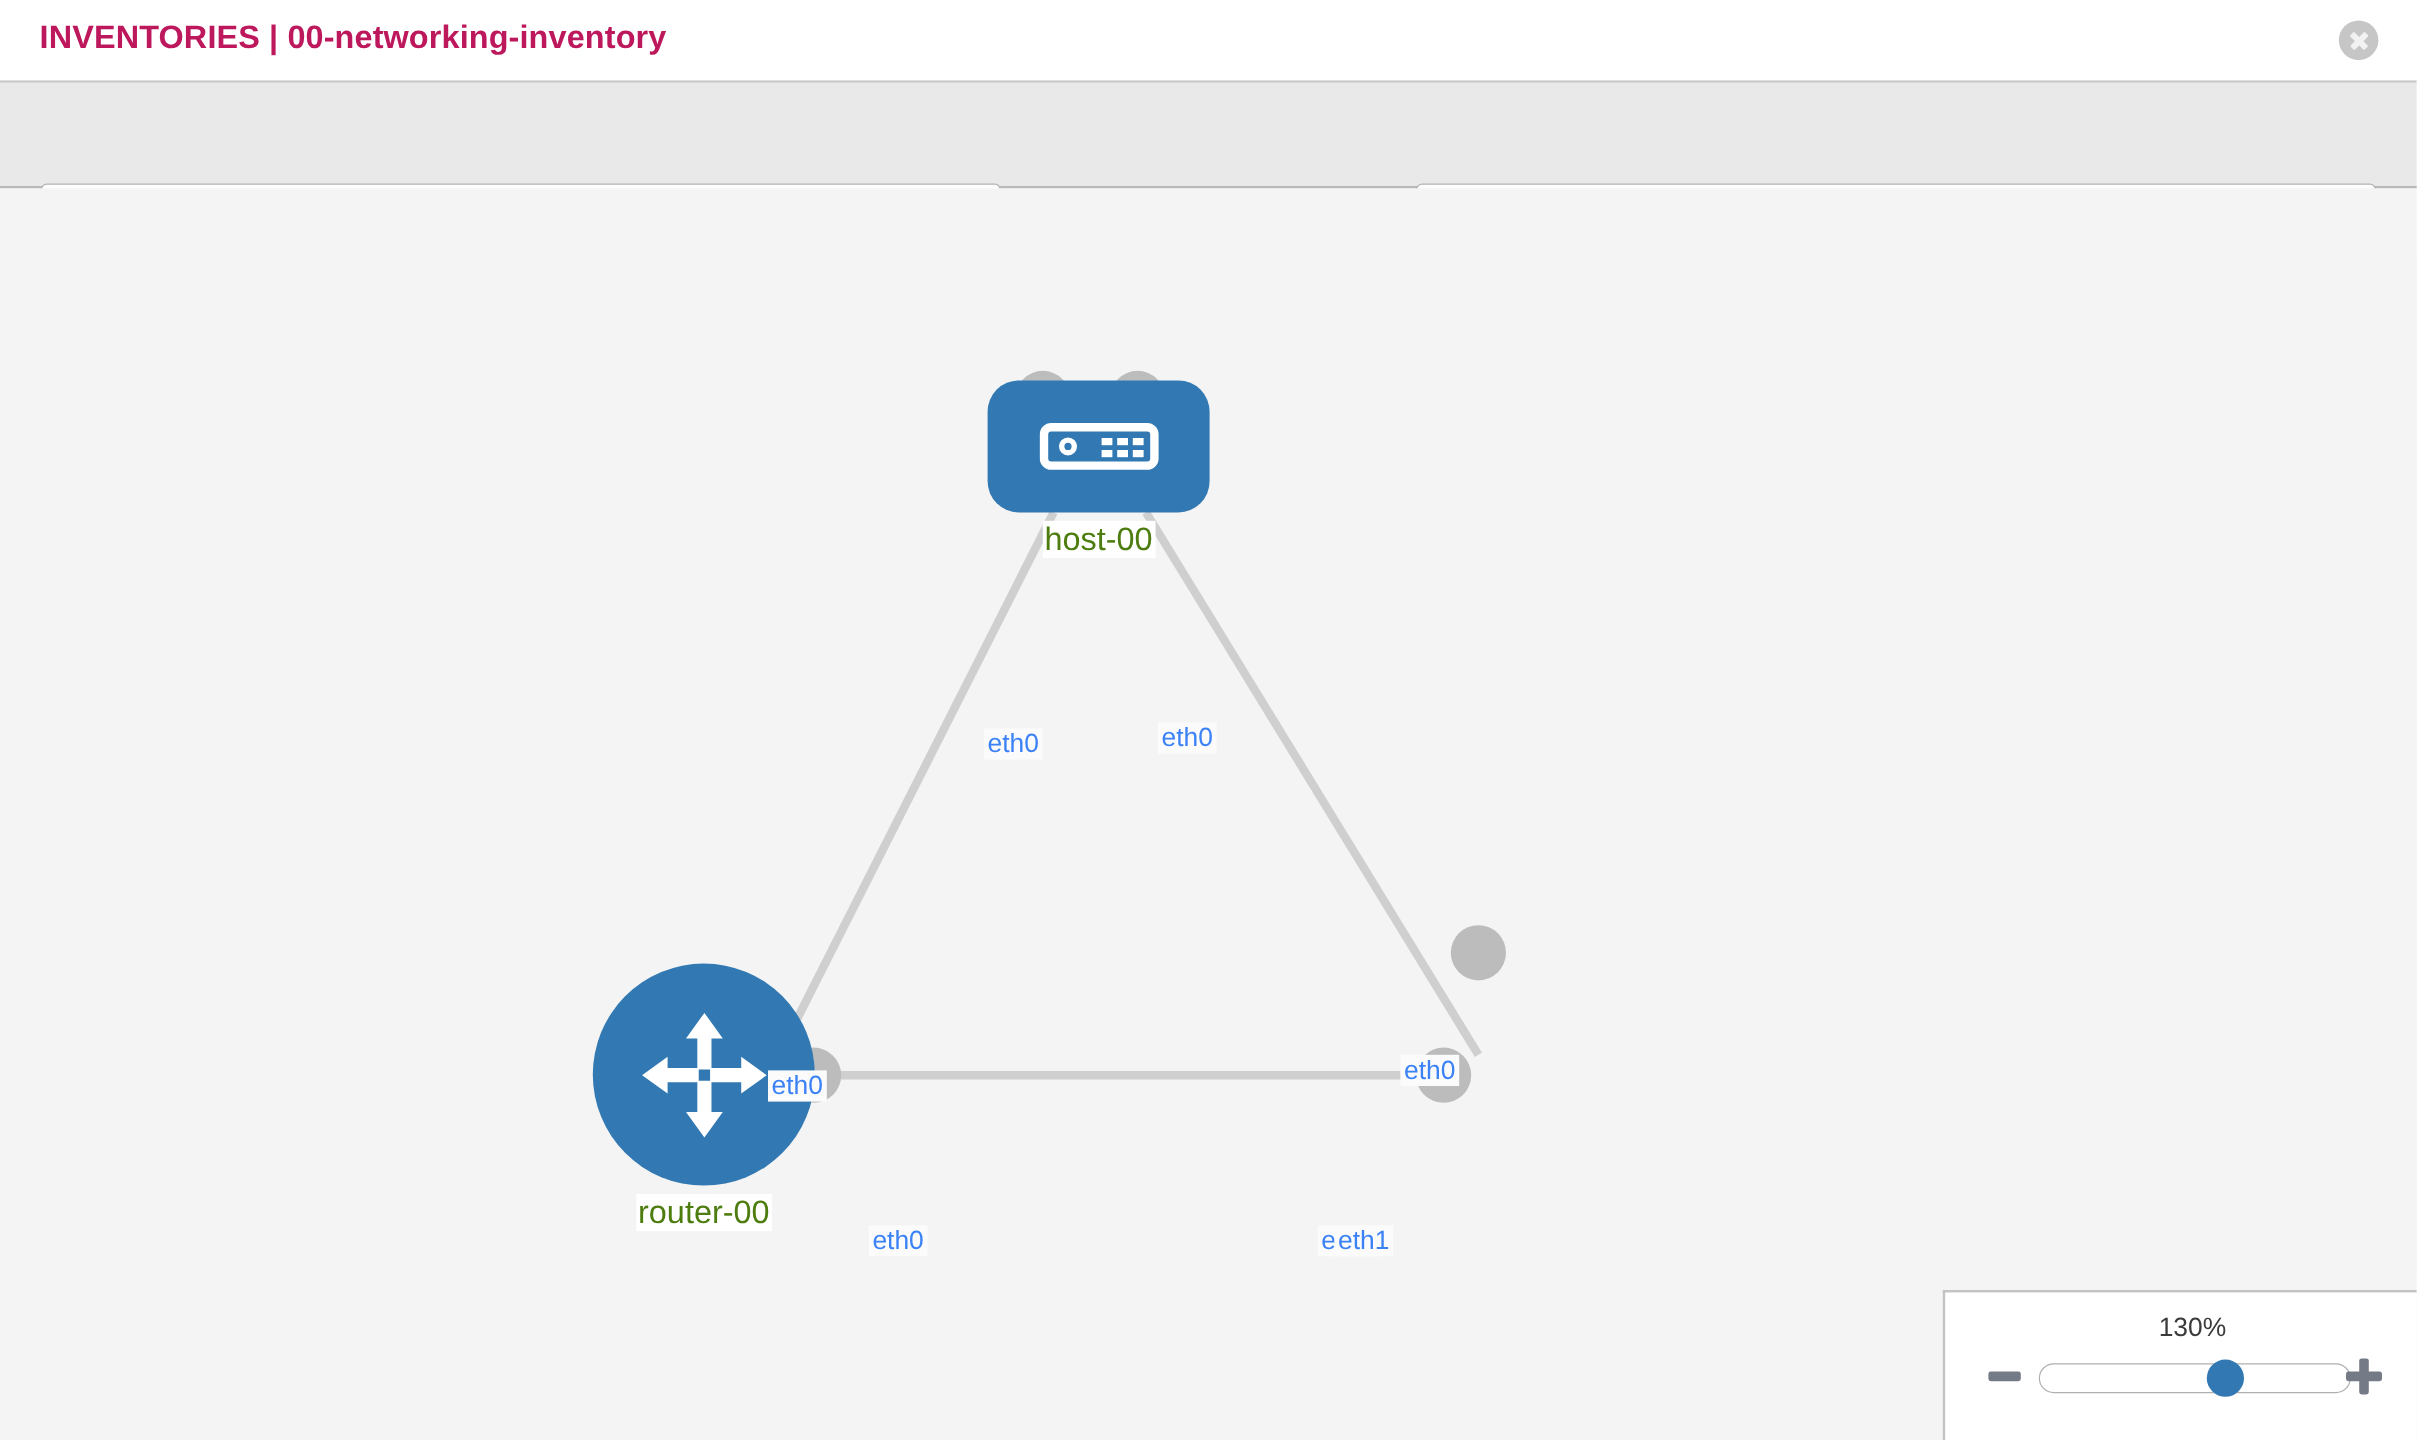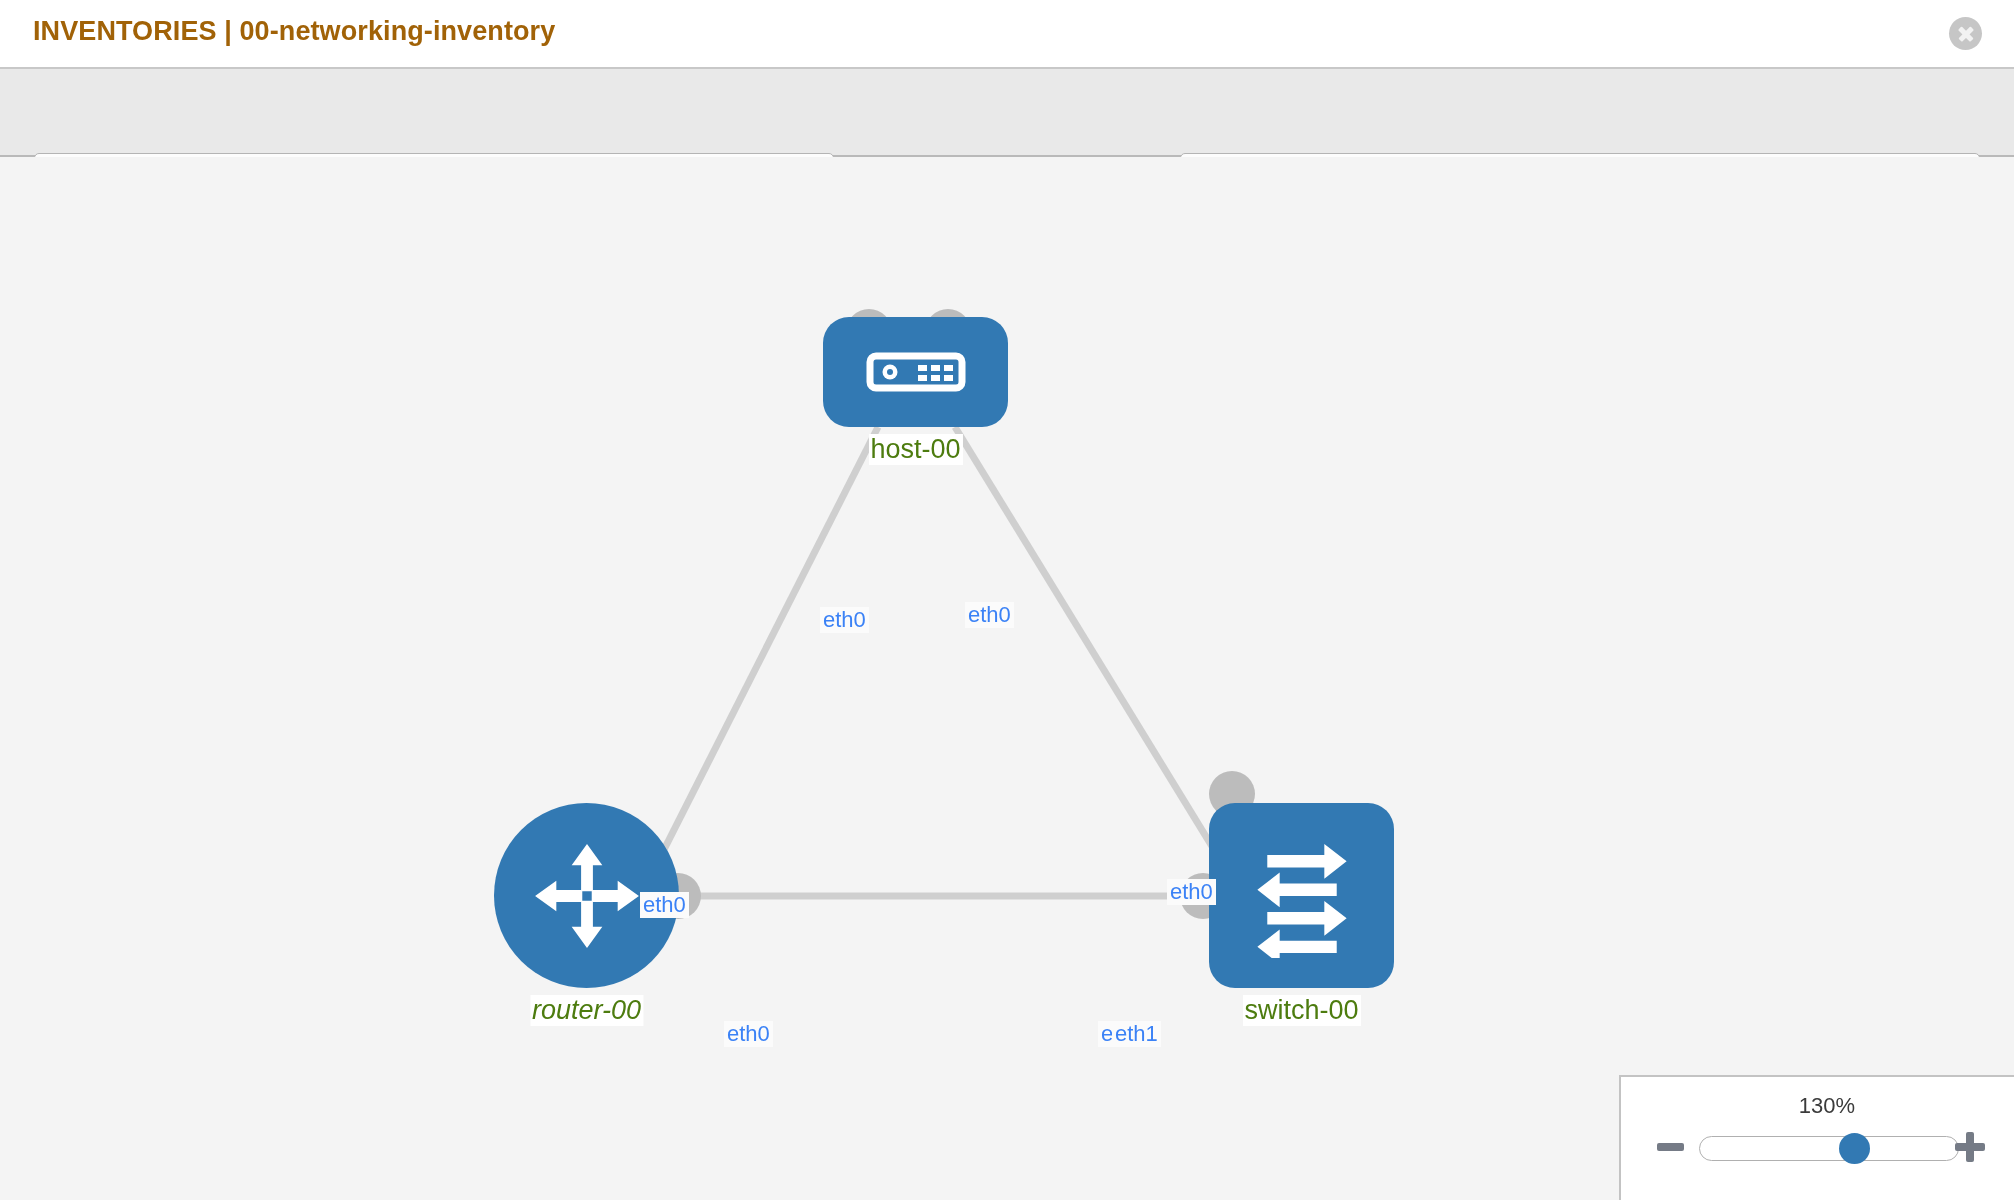--- a/index.html
+++ b/index.html
@@ -16,21 +16,21 @@
   
   .header {
     position: absolute; left: 0; top: 0;
     width: 2014px; height: 69px;
     background: #ffffff;
     border-bottom: 2px solid #c8c8c8;
   }
   .page-title {
     position: absolute; left: 33px; top: 16px;
     font-size: 27px; font-weight: bold;
-    color: #a16207;
+    color: #be185d;
     letter-spacing: 0.1px;
     white-space: nowrap;
   }
   .close-btn {
     position: absolute; right: 32px; top: 17px;
     width: 33px; height: 33px; border-radius: 50%;
     background: #c6c6c6;
     cursor: pointer;
   }
   .close-btn::before, .close-btn::after {
@@ -111,21 +111,21 @@
   }
 
   
   #node-host { left: 823px; top: 160px; width: 185px; height: 185px; }
   #node-host .node-shape { width: 185px; height: 110px; top: 0; border-radius: 26px; }
   #node-host .node-label { top: 117px; }
 
   
   #node-router { left: 494px; top: 646px; width: 185px; height: 260px; }
   #node-router .node-shape { width: 185px; height: 185px; border-radius: 50%; }
-  #node-router .node-label { top: 192px; font-style: italic; }
+  #node-router .node-label { top: 192px; }
 
   
   #node-switch { left: 1209px; top: 646px; width: 185px; height: 260px; }
   #node-switch .node-shape { width: 185px; height: 185px; border-radius: 26px; }
   #node-switch .node-label { top: 192px; }
 
   
   .endpoint {
     position: absolute;
     background: #bcbcbc;
@@ -278,37 +278,20 @@
 
             <path d="M94 50 L76 63 L76 55 L54 55 L54 45 L76 45 L76 37 Z"></path>
 
             <path d="M6 50 L24 37 L24 45 L46 45 L46 55 L24 55 L24 63 Z"></path>
           </g>
         </svg>
       </div>
       <div class="node-label">router-00</div>
     </div>
 
-    <div class="node" id="node-switch">
-      <div class="node-shape">
-        <svg width="124" height="124" viewBox="0 0 100 100">
-          <g fill="#ffffff">
-
-            <path d="M22 17 L68 17 L68 8 L86 22 L68 36 L68 27 L22 27 Z"></path>
-
-            <path d="M78 40 L32 40 L32 31 L14 45 L32 59 L32 50 L78 50 Z"></path>
-
-            <path d="M22 63 L68 63 L68 54 L86 68 L68 82 L68 73 L22 73 Z"></path>
-
-            <path d="M78 86 L32 86 L32 77 L14 91 L32 105 L32 96 L78 96 Z"></path>
-          </g>
-        </svg>
-      </div>
-      <div class="node-label">switch-00</div>
-    </div>
 
     <div class="edge-label" style="left:820px; top:450px;">eth0</div>
 
     <div class="edge-label" style="left:965px; top:445px;">eth0</div>
 
     <div class="edge-label" style="left:640px; top:735px;">eth0</div>
 
     <div class="edge-label" style="left:1167px; top:722px;">eth0</div>
 
     <div class="edge-label" style="left:724px; top:864px;">eth0</div>

